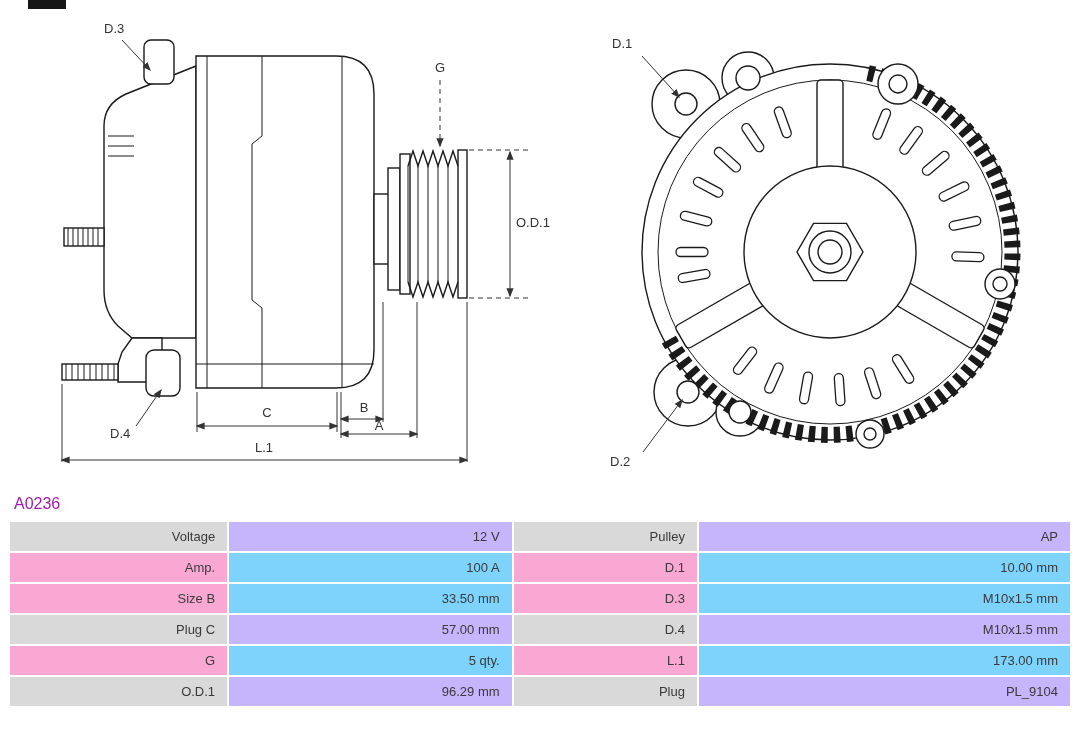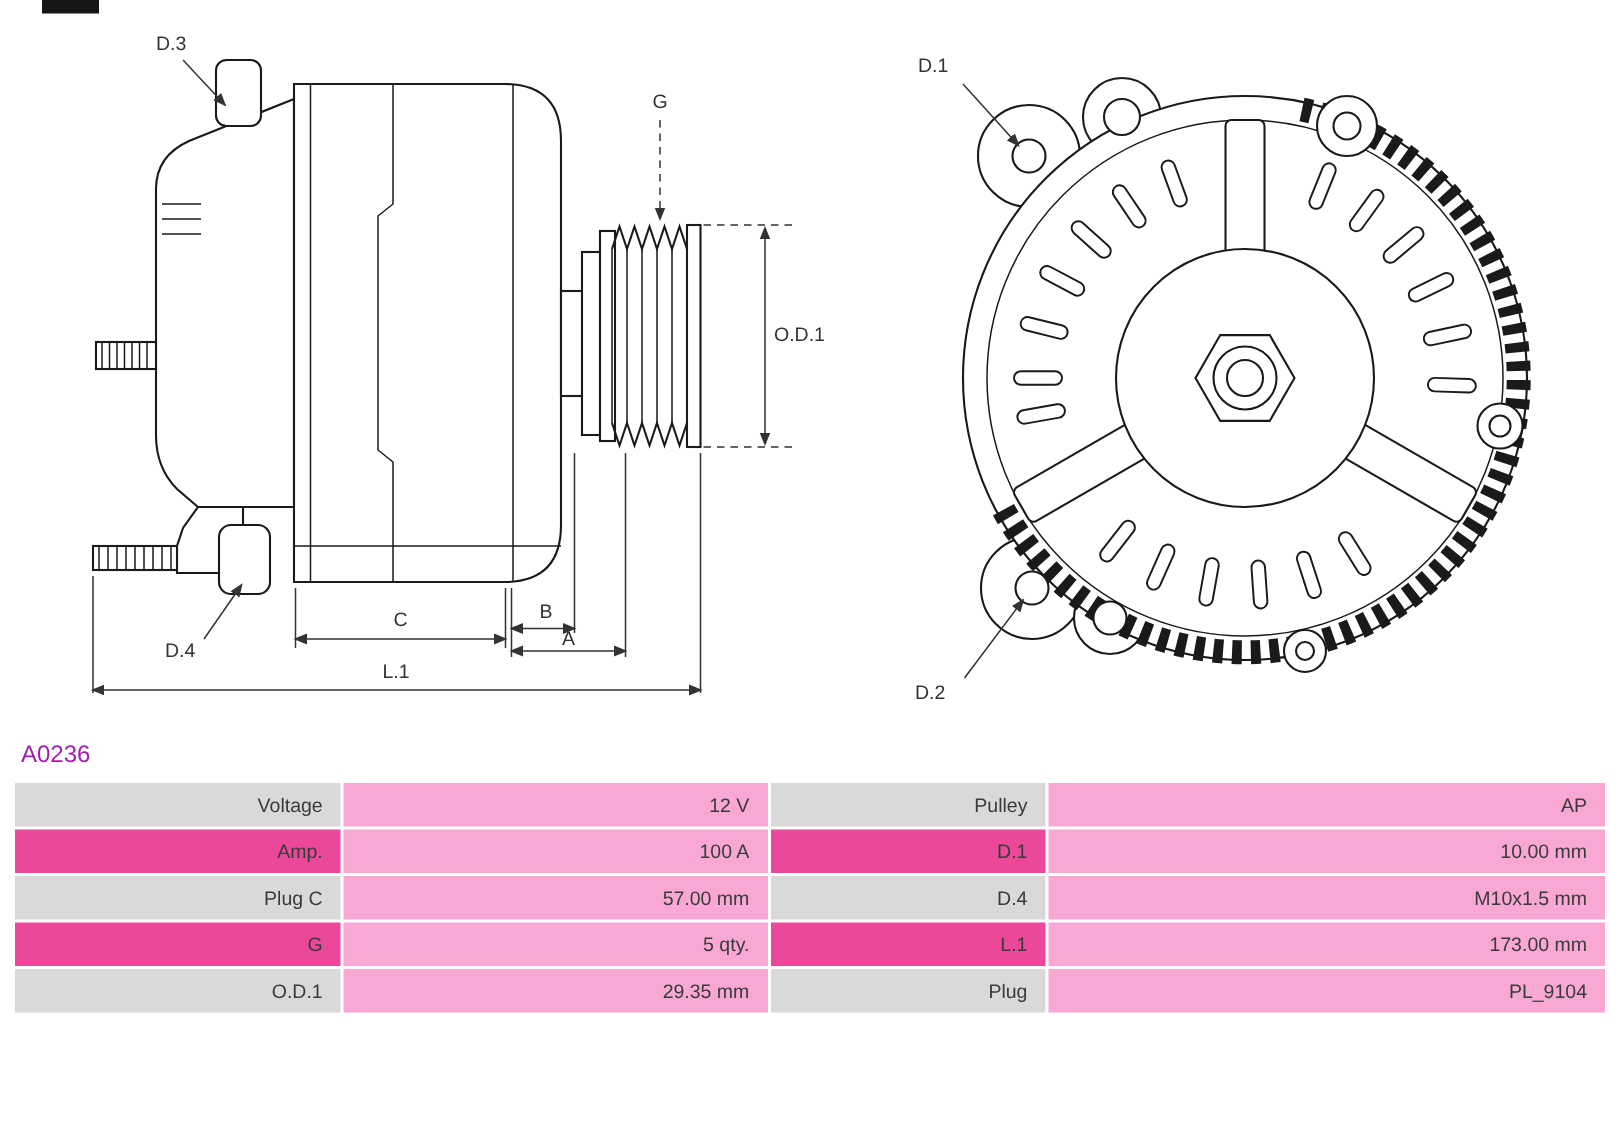--- a/index.html
+++ b/index.html
@@ -22,23 +22,23 @@
   .lbl{font-family:"Liberation Sans","DejaVu Sans",sans-serif;font-size:13px;fill:#333;}
 
   .part-code{margin:8px 0 6px 14px;font-size:16px;color:#a21caf;line-height:20px;}
 
   table.specs{
     border-collapse:separate;border-spacing:2px;table-layout:fixed;
     width:1064px;margin:0 8px;font-size:13px;color:#3a3a3a;
   }
   table.specs td{padding:7px 12px;text-align:right;overflow:hidden;white-space:nowrap;}
   tr.odd  td.l{background:#d9d9d9;}
-  tr.odd  td.v{background:#f9a8d4;}
-  tr.even td.l{background:#ec4899;}
-  tr.even td.v{background:#f9a8d4;}
+  tr.odd  td.v{background:#c4b5fd;}
+  tr.even td.l{background:#f9a8d4;}
+  tr.even td.v{background:#7dd3fc;}
 </style>
 </head>
 <body>
 
 <div class="top-fragment"></div>
 
 <div class="diagram-area">
   <svg width="1080" height="486" viewBox="0 0 1080 486">
     <defs>
       <marker id="arr" markerWidth="9" markerHeight="9" viewBox="0 0 10 10" refX="8.5" refY="5" orient="auto-start-reverse">
@@ -227,32 +227,38 @@
       <td class="v">12 V</td>
       <td class="l">Pulley</td>
       <td class="v">AP</td>
     </tr>
     <tr class="even">
       <td class="l">Amp.</td>
       <td class="v">100 A</td>
       <td class="l">D.1</td>
       <td class="v">10.00 mm</td>
     </tr>
+    <tr class="even">
+      <td class="l">Size B</td>
+      <td class="v">33.50 mm</td>
+      <td class="l">D.3</td>
+      <td class="v">M10x1.5 mm</td>
+    </tr>
     <tr class="odd">
       <td class="l">Plug C</td>
       <td class="v">57.00 mm</td>
       <td class="l">D.4</td>
       <td class="v">M10x1.5 mm</td>
     </tr>
     <tr class="even">
       <td class="l">G</td>
       <td class="v">5 qty.</td>
       <td class="l">L.1</td>
       <td class="v">173.00 mm</td>
     </tr>
     <tr class="odd">
       <td class="l">O.D.1</td>
-      <td class="v">29.35 mm</td>
+      <td class="v">96.29 mm</td>
       <td class="l">Plug</td>
       <td class="v">PL_9104</td>
     </tr>
   </tbody>
 </table>
 
 </body></html>

